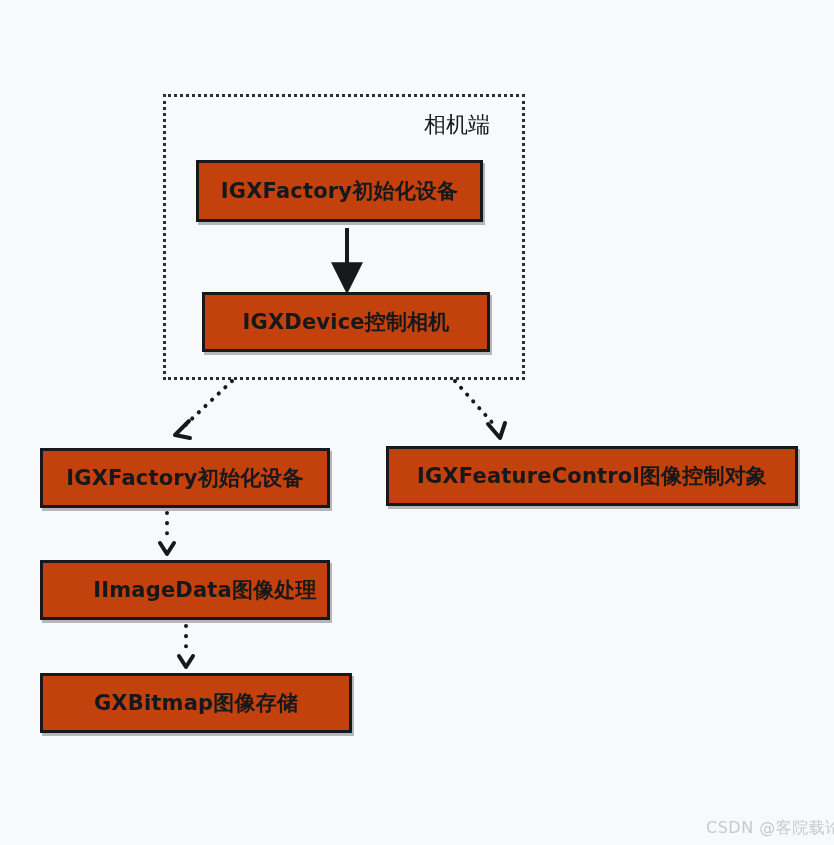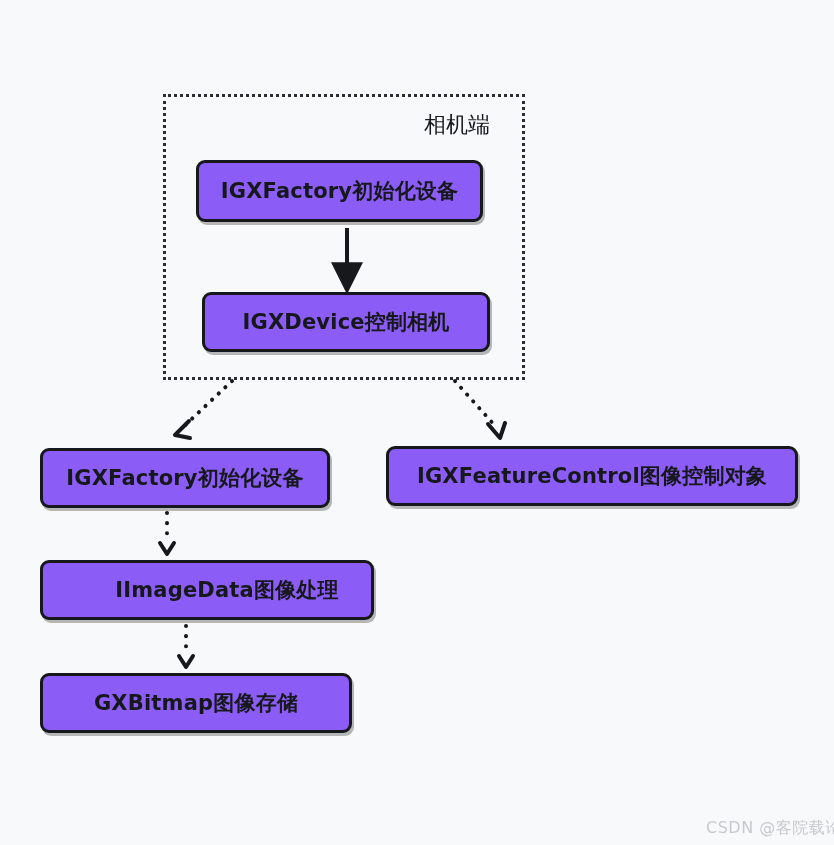--- a/index.html
+++ b/index.html
@@ -23,23 +23,23 @@
   svg.layer {
     position: absolute;
     left: 0; top: 0;
     width: 834px;
     height: 845px;
     pointer-events: none;
   }
   .node {
     position: absolute;
     box-sizing: border-box;
-    background: #8b5cf6;
+    background: #c2410c;
     border: 3px solid #16181b;
-    border-radius: 9px;
+    border-radius: 0;
     display: flex;
     align-items: center;
     justify-content: center;
     box-shadow: 2px 3px 0px rgba(25,25,28,0.30);
   }
   .node-label {
     font-family: "DejaVu Sans", sans-serif;
     font-weight: bold;
     font-size: 21px;
     color: #16181b;
@@ -119,21 +119,21 @@
   </div>
 
   <div class="node" style="left:40px; top:448px; width:290px; height:60px;">
     <span class="node-label">IGXFactory初始化设备</span>
   </div>
 
   <div class="node" style="left:386px; top:446px; width:412px; height:60px;">
     <span class="node-label">IGXFeatureControl图像控制对象</span>
   </div>
 
-  <div class="node" style="left:40px; top:560px; width:334px; height:60px;padding-left:40px;">
+  <div class="node" style="left:40px; top:560px; width:290px; height:60px;padding-left:40px;">
     <span class="node-label">IImageData图像处理</span>
   </div>
 
   <div class="node" style="left:40px; top:673px; width:312px; height:60px;">
     <span class="node-label">GXBitmap图像存储</span>
   </div>
 
   <div class="watermark" style="left:681px; top:818px;margin-left:25px;">CSDN @客院载论</div>
 
 </div>

